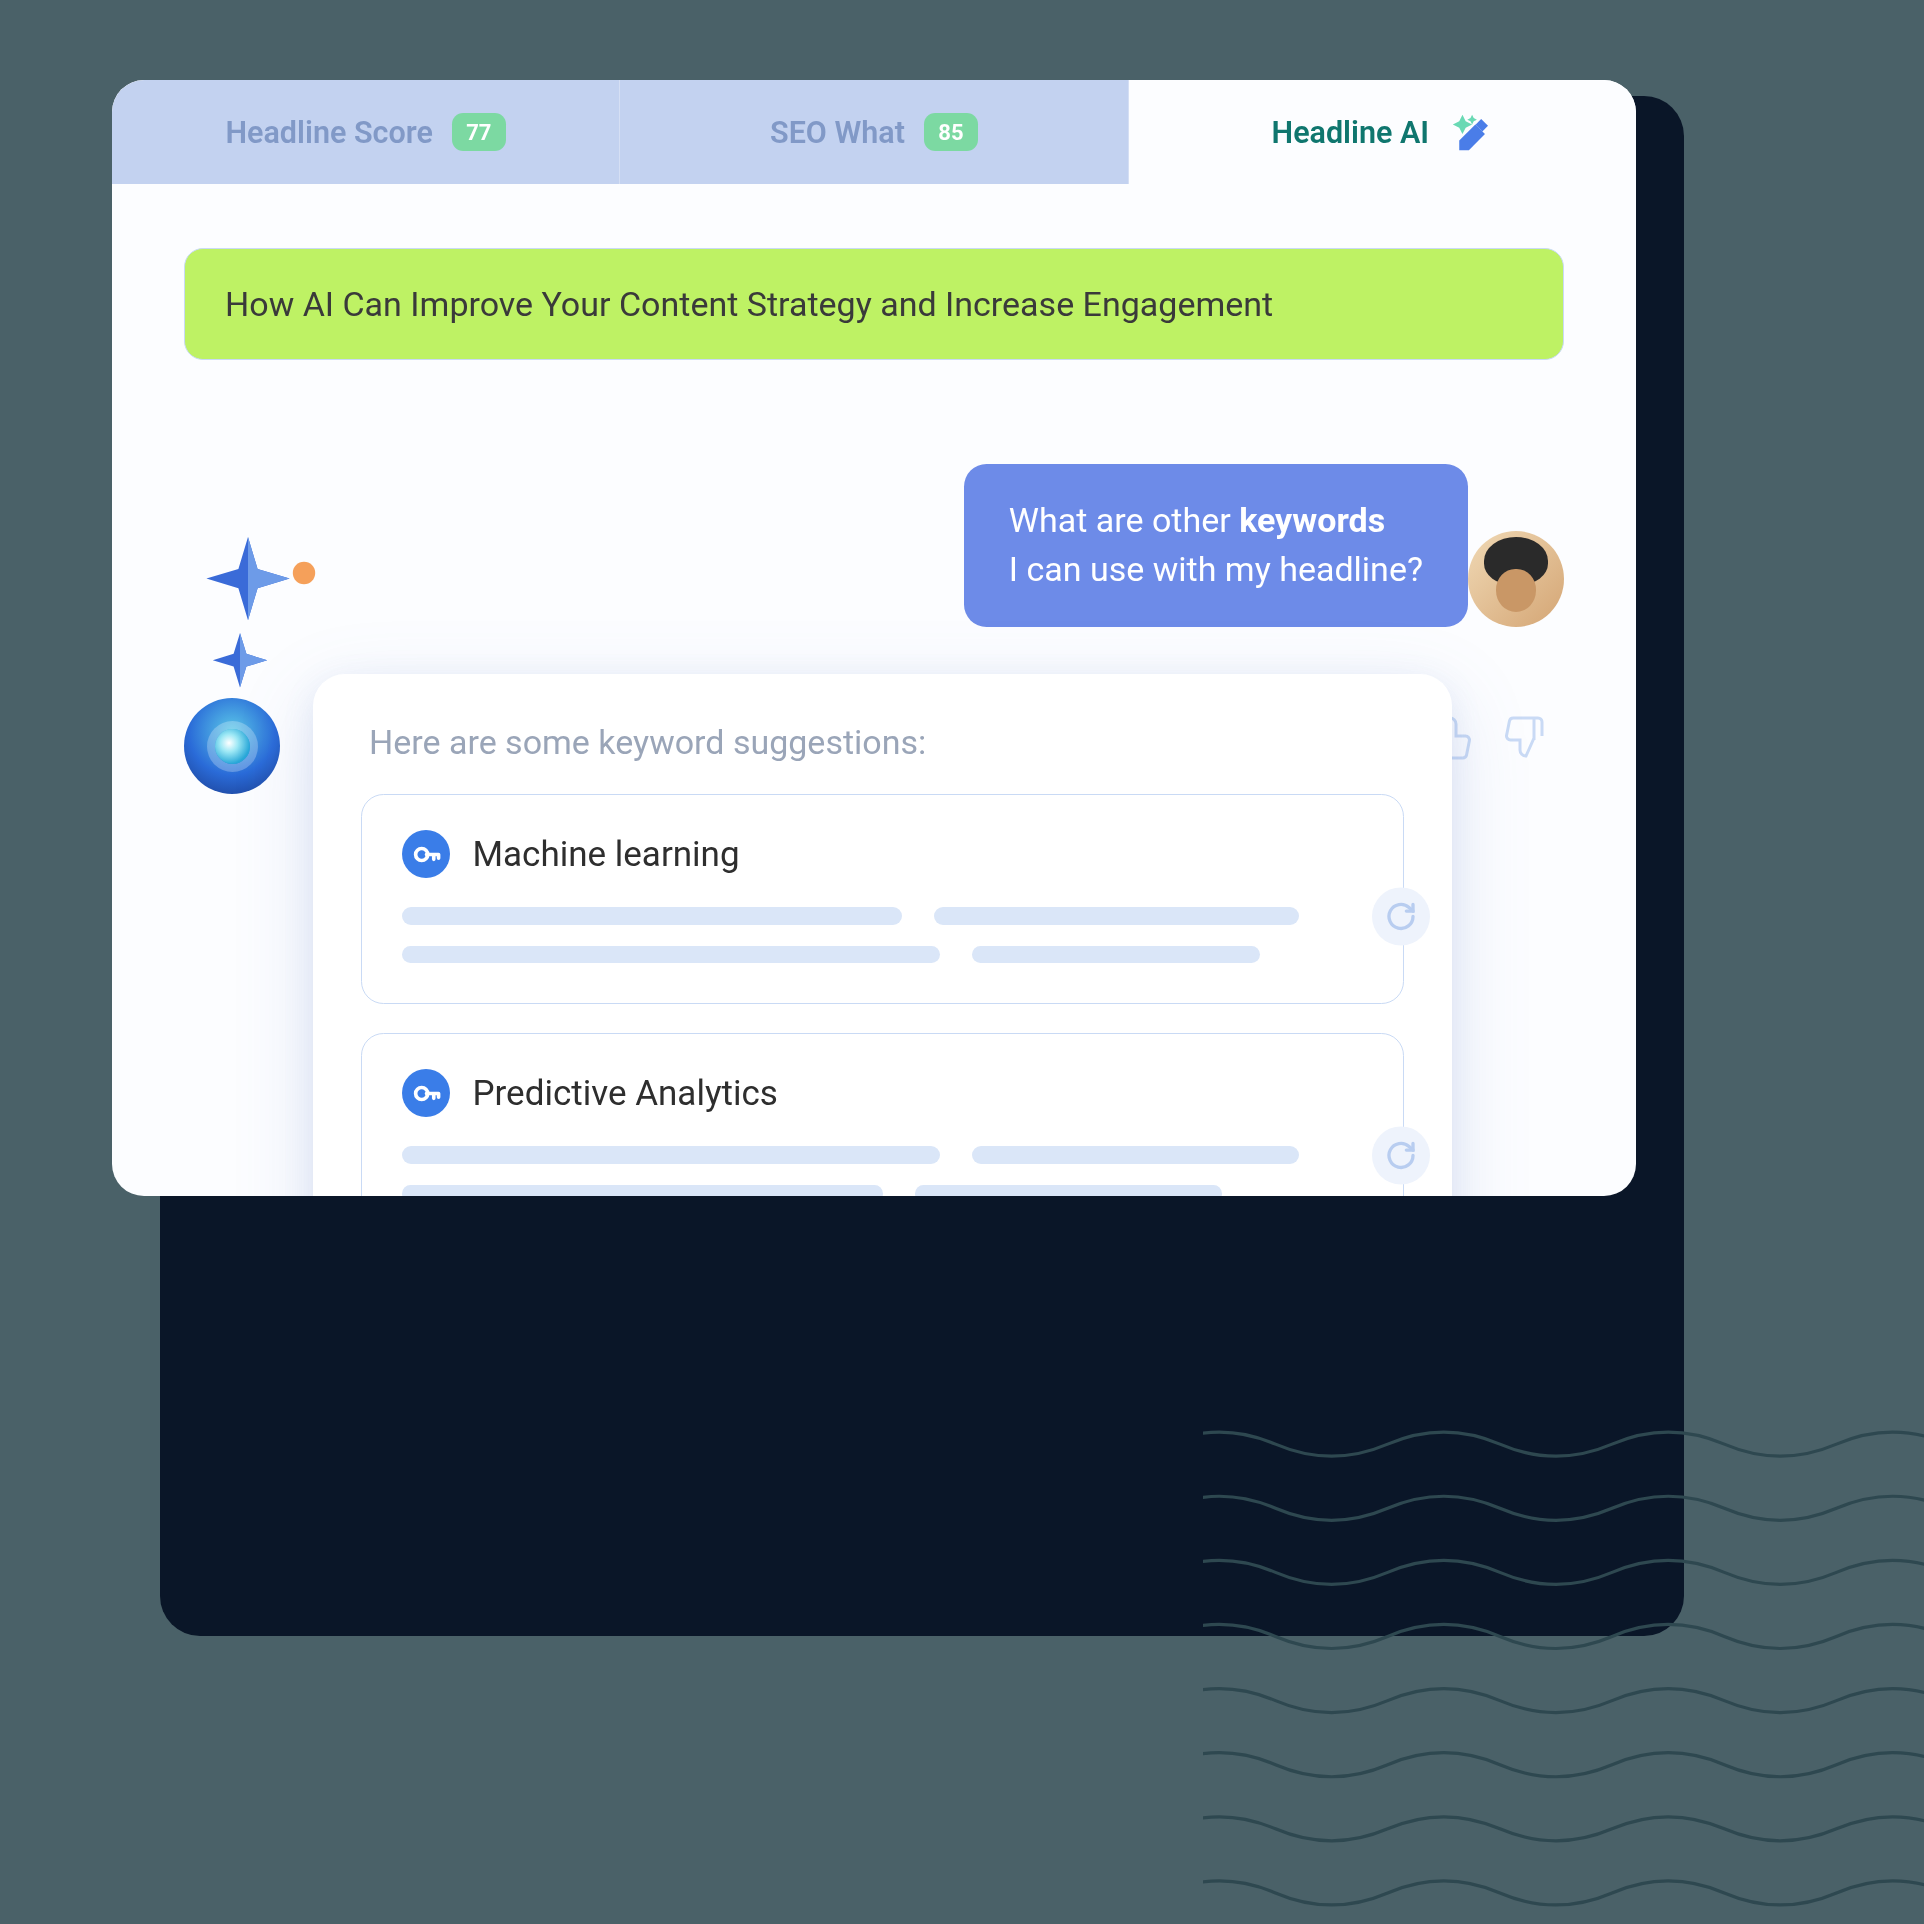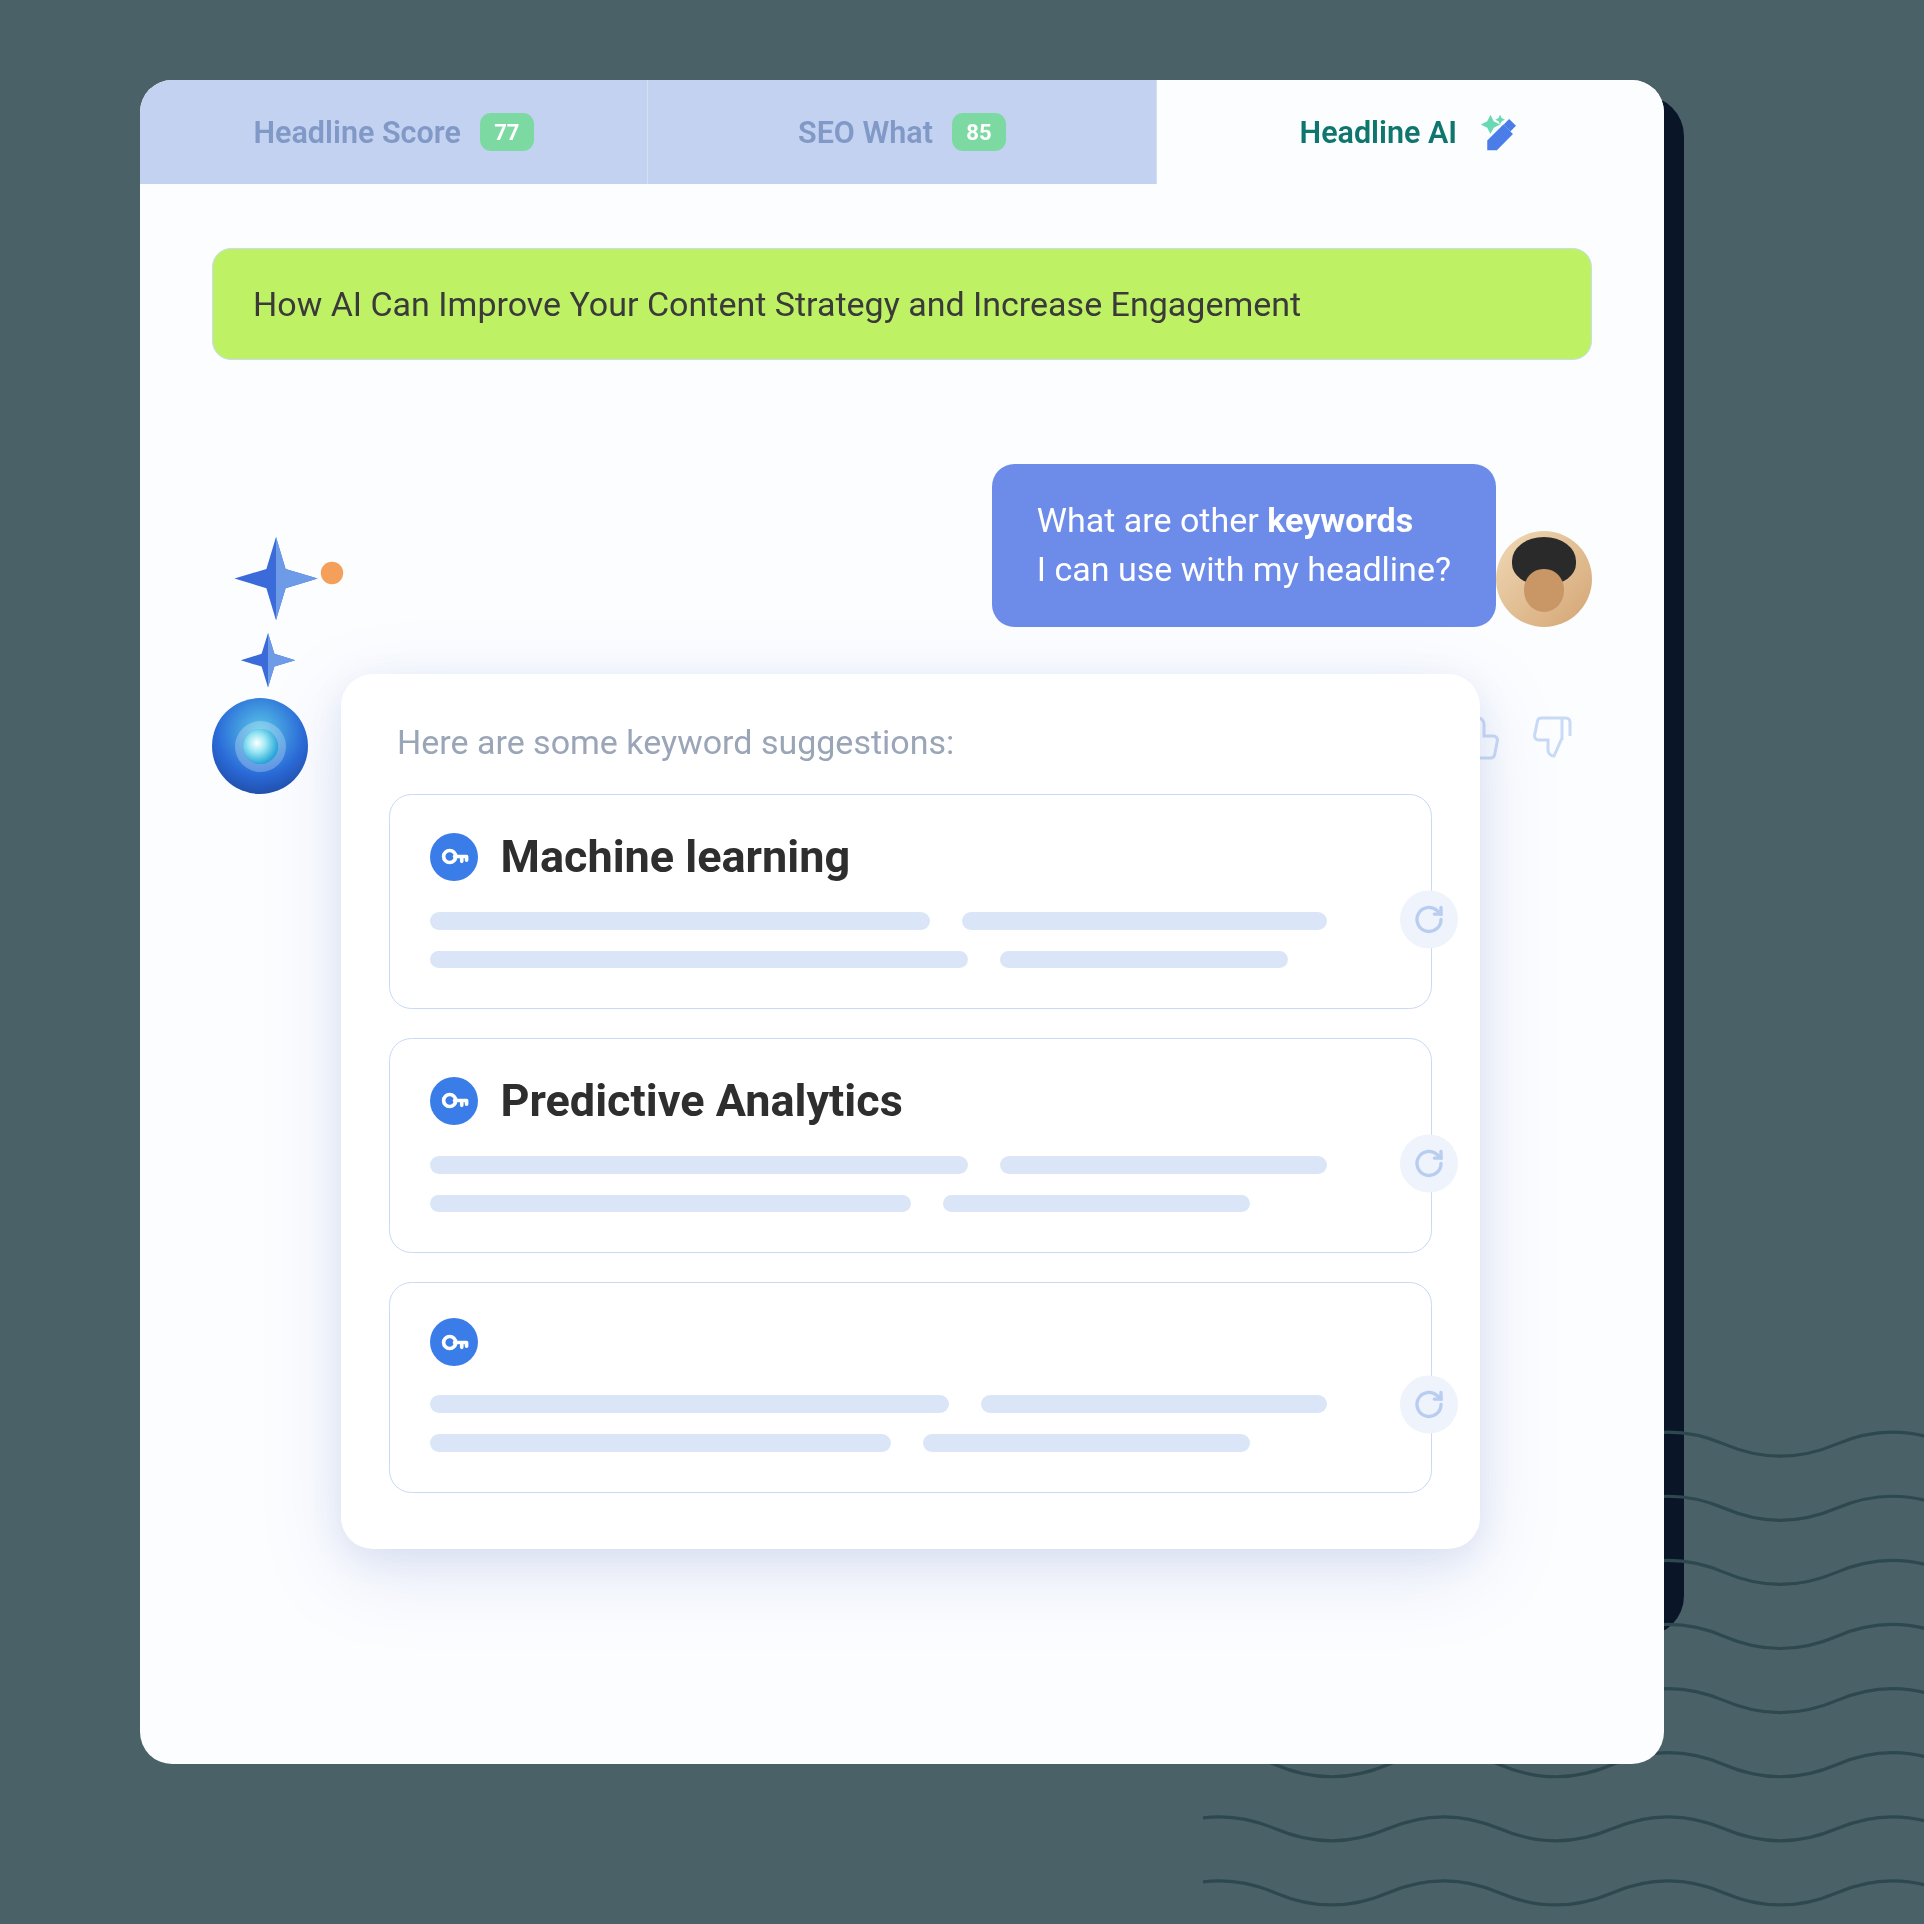--- a/index.html
+++ b/index.html
@@ -18,25 +18,24 @@
     width: 1524px;
     height: 1540px;
     background: #0a1628;
     border-radius: 40px;
   }
   .main-card {
     position: absolute;
     top: 80px;
     left: 112px;
     width: 1524px;
-    height: 1684px;
+    height: 1116px;
     background: #fcfdff;
     border-radius: 32px;
     overflow: hidden;
-    margin-left: 28px;
   }
   .tabs {
     display: flex;
     height: 104px;
     background: transparent;
   }
   .tab {
     flex: 1;
     display: flex;
     align-items: center;
@@ -194,22 +193,22 @@
     width: 48px;
     height: 48px;
     border-radius: 50%;
     background: #3a7de8;
     display: flex;
     align-items: center;
     justify-content: center;
     flex-shrink: 0;
   }
   .keyword-title {
-    font-size: 45px;
-    font-weight: 700;
+    font-size: 35px;
+    font-weight: 400;
     color: #2e2e2e;
   }
   .skeleton-rows { display:flex; flex-direction:column; gap:21px; }
   .skeleton-row { display:flex; gap:32px; }
   .sk { height: 17.6px; border-radius: 9.6px; background: #dae6f8; }
   .refresh-btn {
     position: absolute;
     right: -27px;
     top: 50%;
     transform: translateY(-20%);

